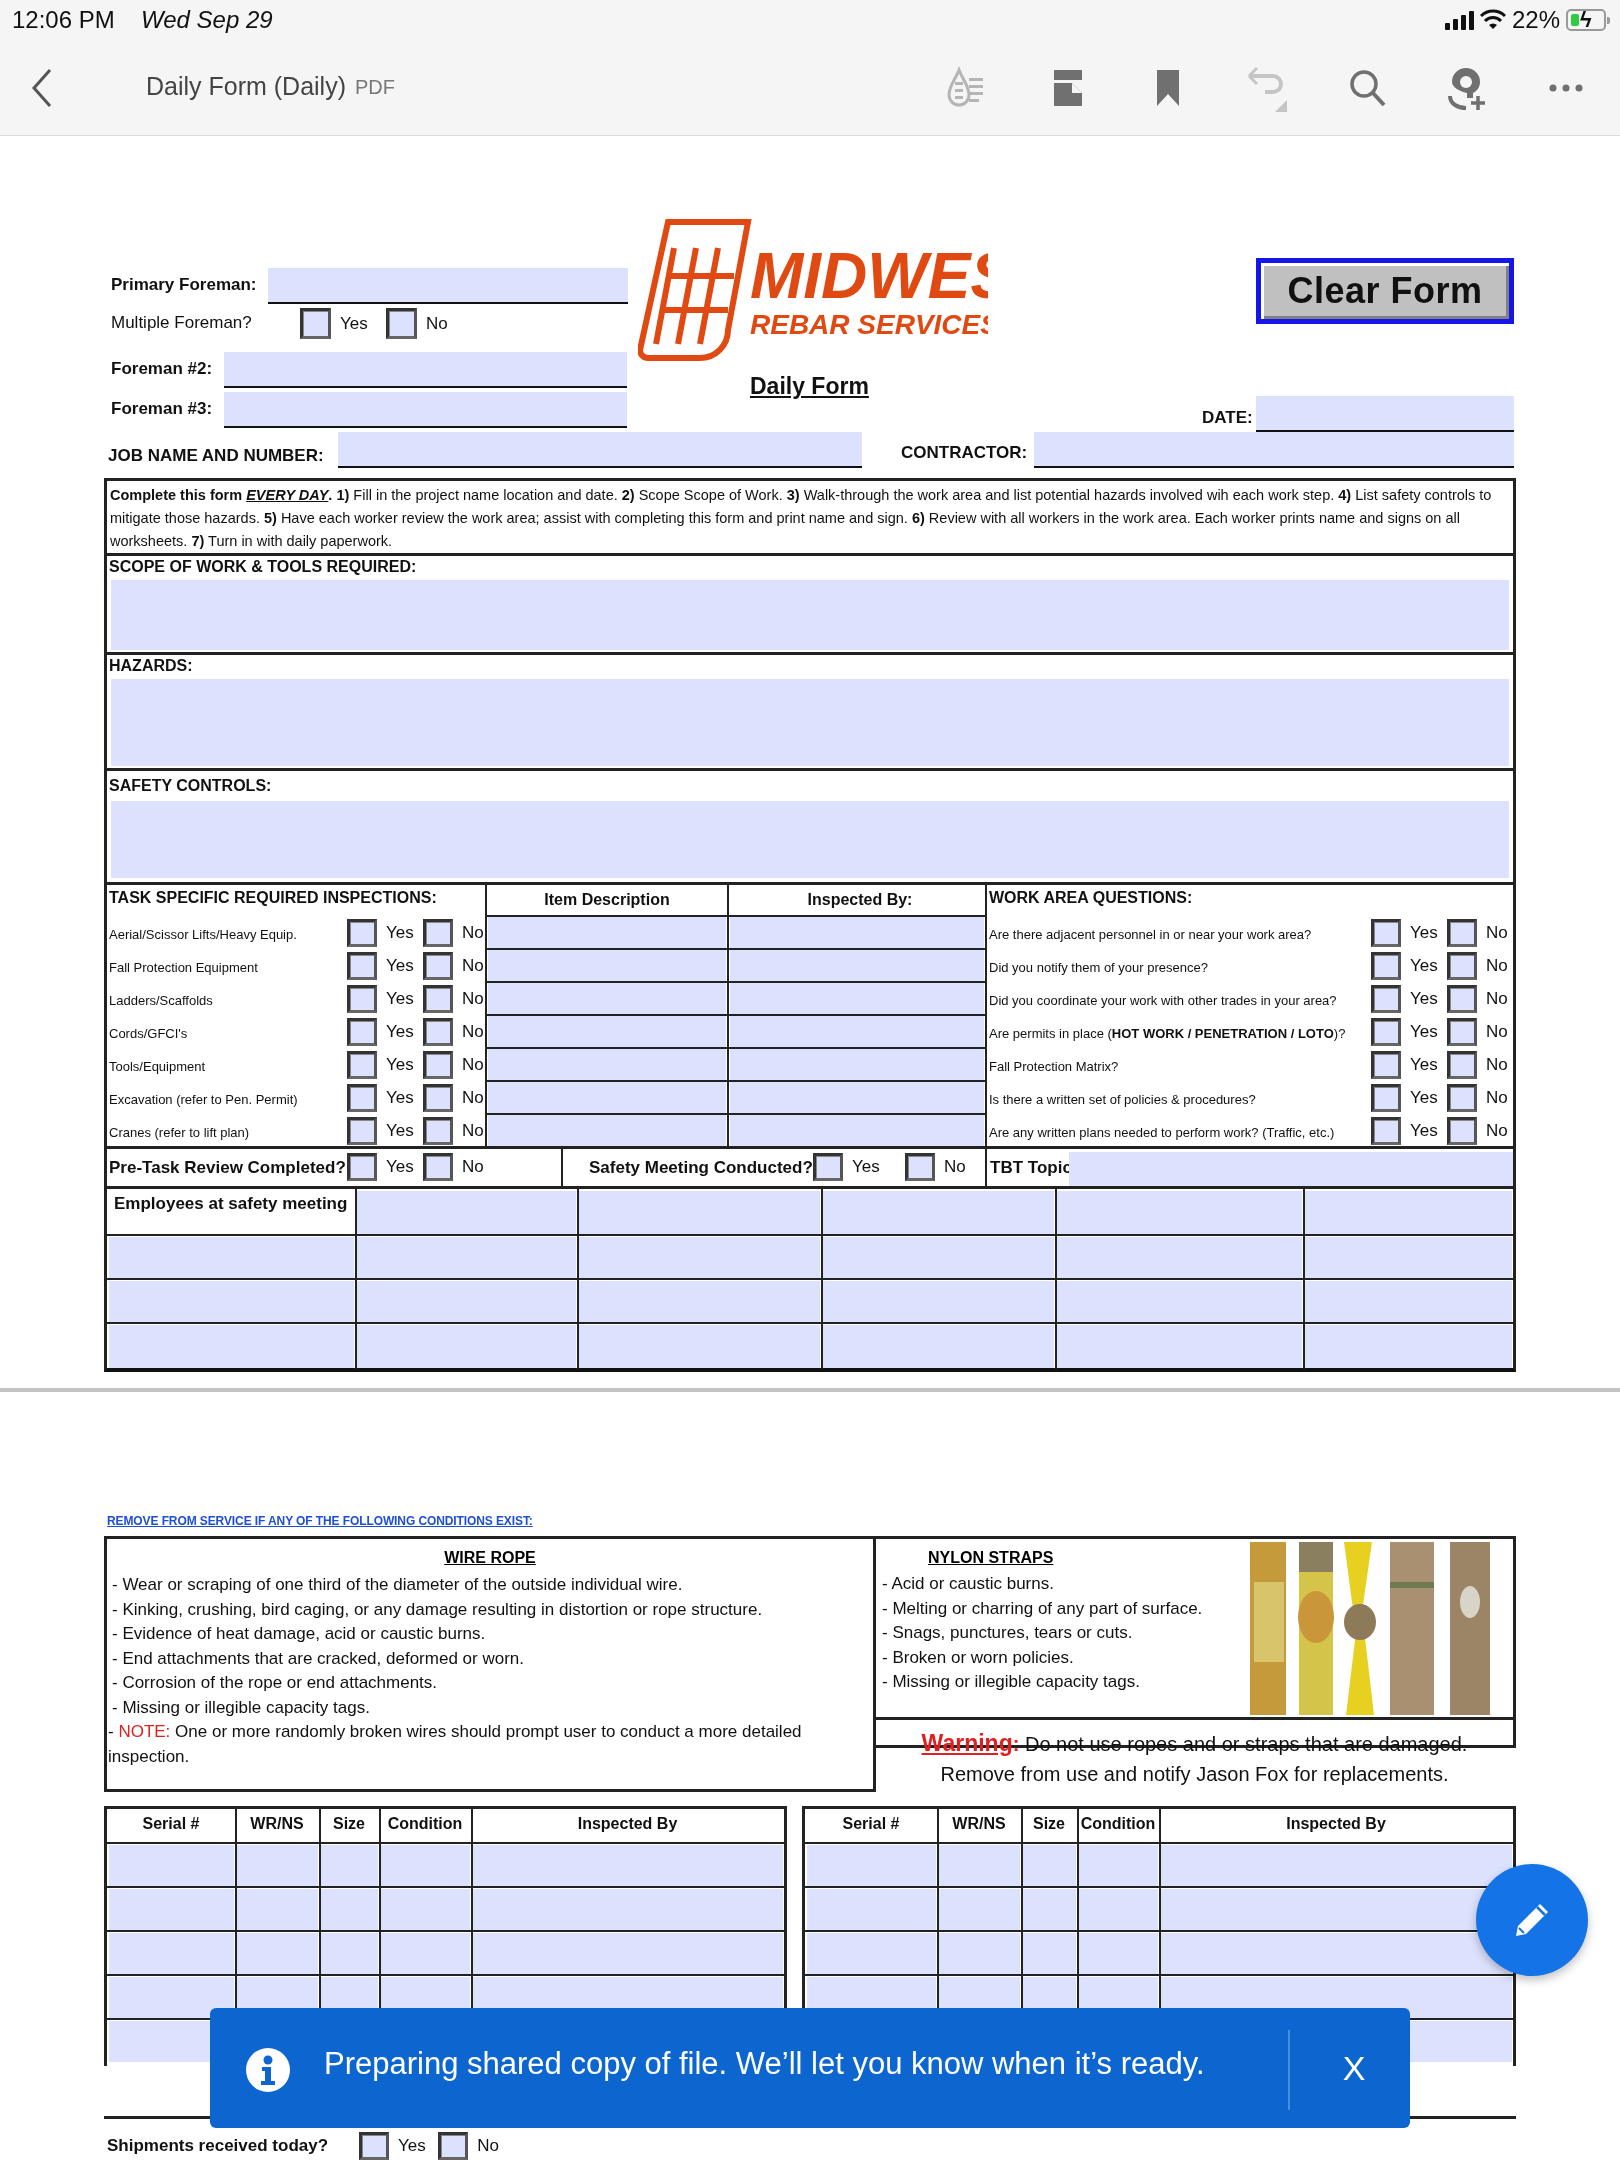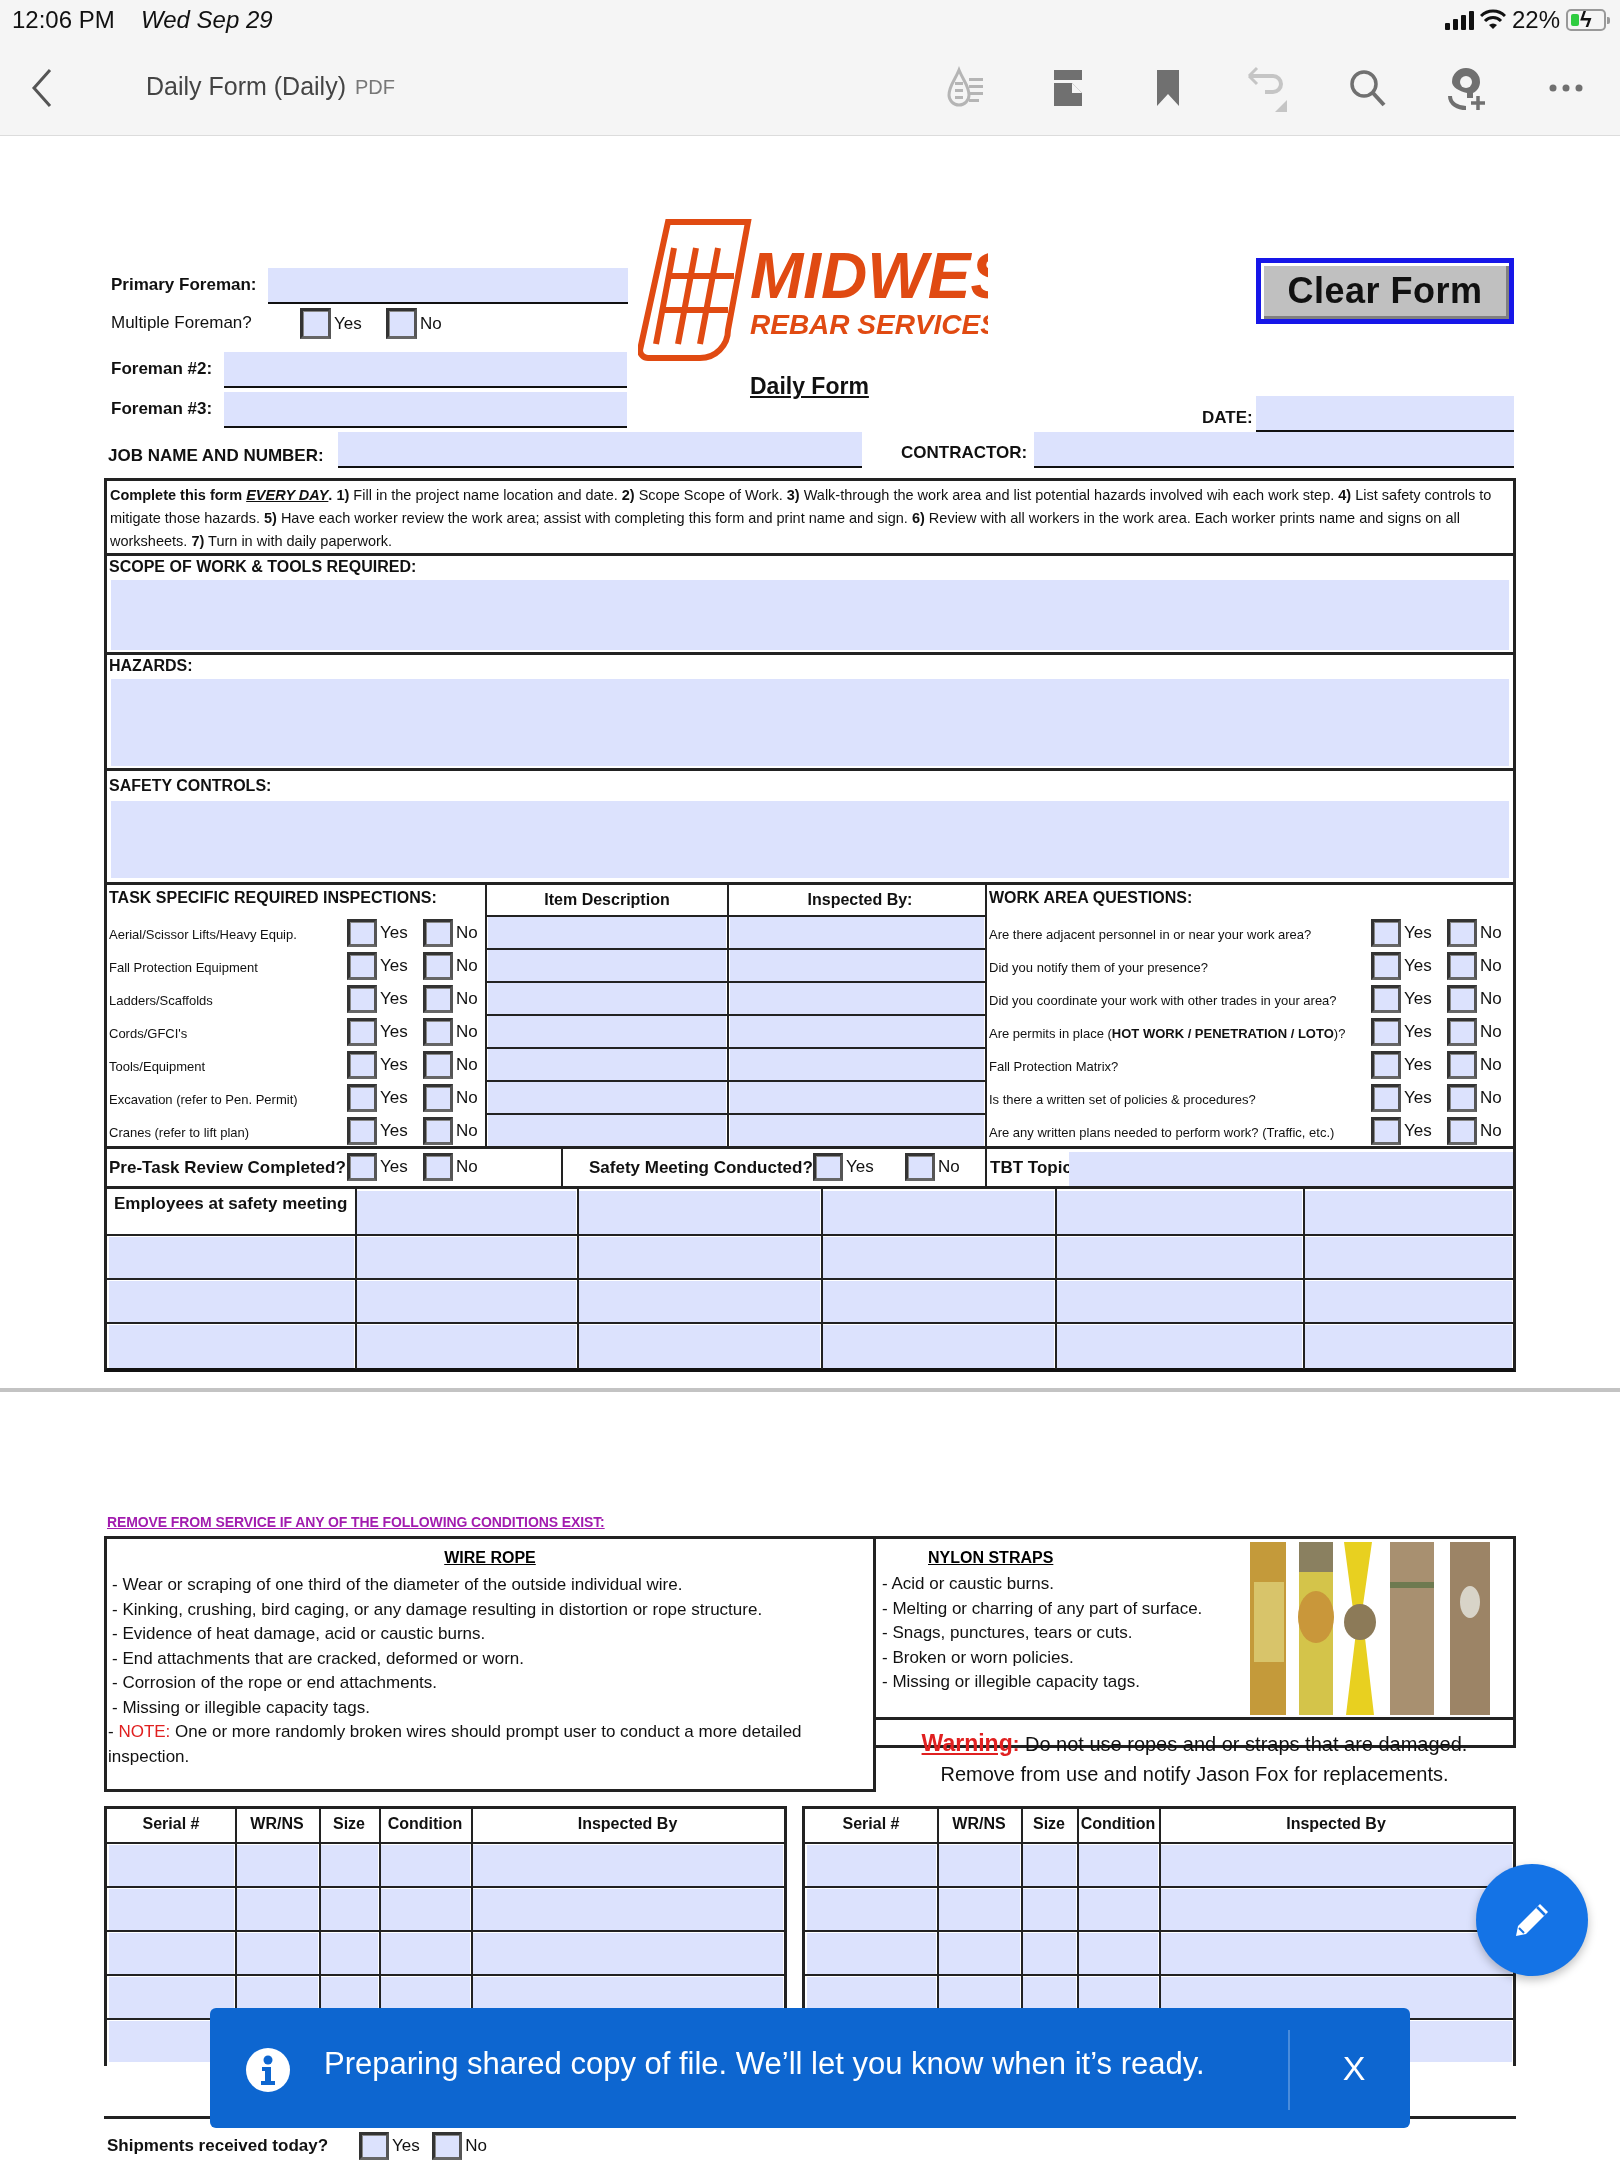--- a/index.html
+++ b/index.html
@@ -25,21 +25,21 @@
   .tb-icon { top: 62px; width: 52px; height: 52px; display: flex; align-items: center; justify-content: center; cursor: pointer; }
 
   
   .pdf-page-divider { left: 0; top: 1388px; width: 1620px; height: 4px; background: #c3c3c3; }
 
   .lbl { font-family: "Liberation Sans", sans-serif; font-weight: bold; font-size: 17px; color: #111; white-space: nowrap; }
   .lbl-n { font-family: "Liberation Sans", sans-serif; font-size: 17px; color: #111; white-space: nowrap; }
   .field { background: #dce2fd; border-bottom: 2px solid #111; cursor: text; }
   .cb { width: 31px; height: 31px; background: #dce2fd; border: 3px solid #333; border-right-color: #555; border-bottom-color: #666; box-shadow: inset 1px 1px 0 #888; cursor: pointer; display: inline-block; vertical-align: middle; }
   .cb-sm { width: 30px; height: 28px; }
-  .cb-label { font-size: 17px; color: #111; margin-left: 3px; vertical-align: middle; }
+  .cb-label { font-size: 17px; color: #111; margin-left: 9px; vertical-align: middle; }
 
   .logo { left: 638px; top: 218px; width: 350px; height: 144px; }
   .form-title { left: 750px; top: 373px; font-size: 23px; font-weight: bold; text-decoration: underline; color: #111; }
 
   .clear-btn { left: 1256px; top: 258px; width: 258px; height: 66px; border: 5px solid #1616e8; background: #c0c0c0; cursor: pointer; display: flex; align-items: center; justify-content: center; box-shadow: inset 3px 3px 0 #fff, inset -3px -3px 0 #808080; }
   .clear-btn span { font-size: 36px; font-weight: bold; color: #111; letter-spacing: 0.5px; }
   .instr { left: 104px; top: 478px; width: 1412px; height: 75px; padding: 3px 3px; font-size: 14.5px; line-height: 23px; color: #111; border: 3px solid #222; border-bottom: none; }
   .instr b { font-weight: bold; }
   .instr .every { font-weight: bold; font-style: italic; text-decoration: underline; }
 
@@ -53,21 +53,21 @@
   .wa-row-lbl { position: absolute; left: 882px; font-size: 13px; color: #111; white-space: nowrap; }
   .grid-cell { position: absolute; background: #dce2fd; cursor: text; }
   .vline { position: absolute; width: 2px; background: #222; }
   .hline { position: absolute; height: 2px; background: #222; }
   .colhead { position: absolute; font-weight: bold; font-size: 16px; color: #111; text-align: center; }
 
   
   .emp { left: 104px; top: 1186px; width: 1412px; height: 186px; border: 3px solid #222; border-bottom: 4px solid #111; }
 
   
-  .remove-title { left: 107px; top: 1514px; font-size: 14px; font-weight: bold; color: #a21caf; text-decoration: underline; letter-spacing: -0.1px; }
+  .remove-title { left: 107px; top: 1514px; font-size: 12px; font-weight: bold; color: #1d4ed8; text-decoration: underline; letter-spacing: -0.1px; }
   .rope-box { left: 104px; top: 1536px; width: 772px; height: 256px; border: 3px solid #222; }
   .rope-title { position: absolute; left: 0; width: 100%; top: 10px; text-align: center; font-size: 16px; font-weight: bold; text-decoration: underline; }
   .rope-lines { position: absolute; left: 5px; top: 34px; font-size: 17px; line-height: 24.5px; color: #111; }
   .nylon-box { left: 873px; top: 1536px; width: 643px; height: 212px; border: 3px solid #222; }
   .nylon-title { position: absolute; left: 52px; top: 10px; font-size: 16px; font-weight: bold; text-decoration: underline; }
   .nylon-lines { position: absolute; left: 6px; top: 33px; font-size: 17px; line-height: 24.5px; color: #111; }
   .warn-box { position: absolute; left: 0; right: 0; top: 178px; bottom: 0; border-top: 3px solid #222; text-align: center; padding-top: 8px; font-size: 20px; line-height: 30px; color: #111; }
   .warn-box .warn-word { color: #e02020; font-weight: bold; text-decoration: underline; font-size: 23px; }
   .straps { position: absolute; left: 368px; top: 3px; width: 270px; height: 173px; }
 

